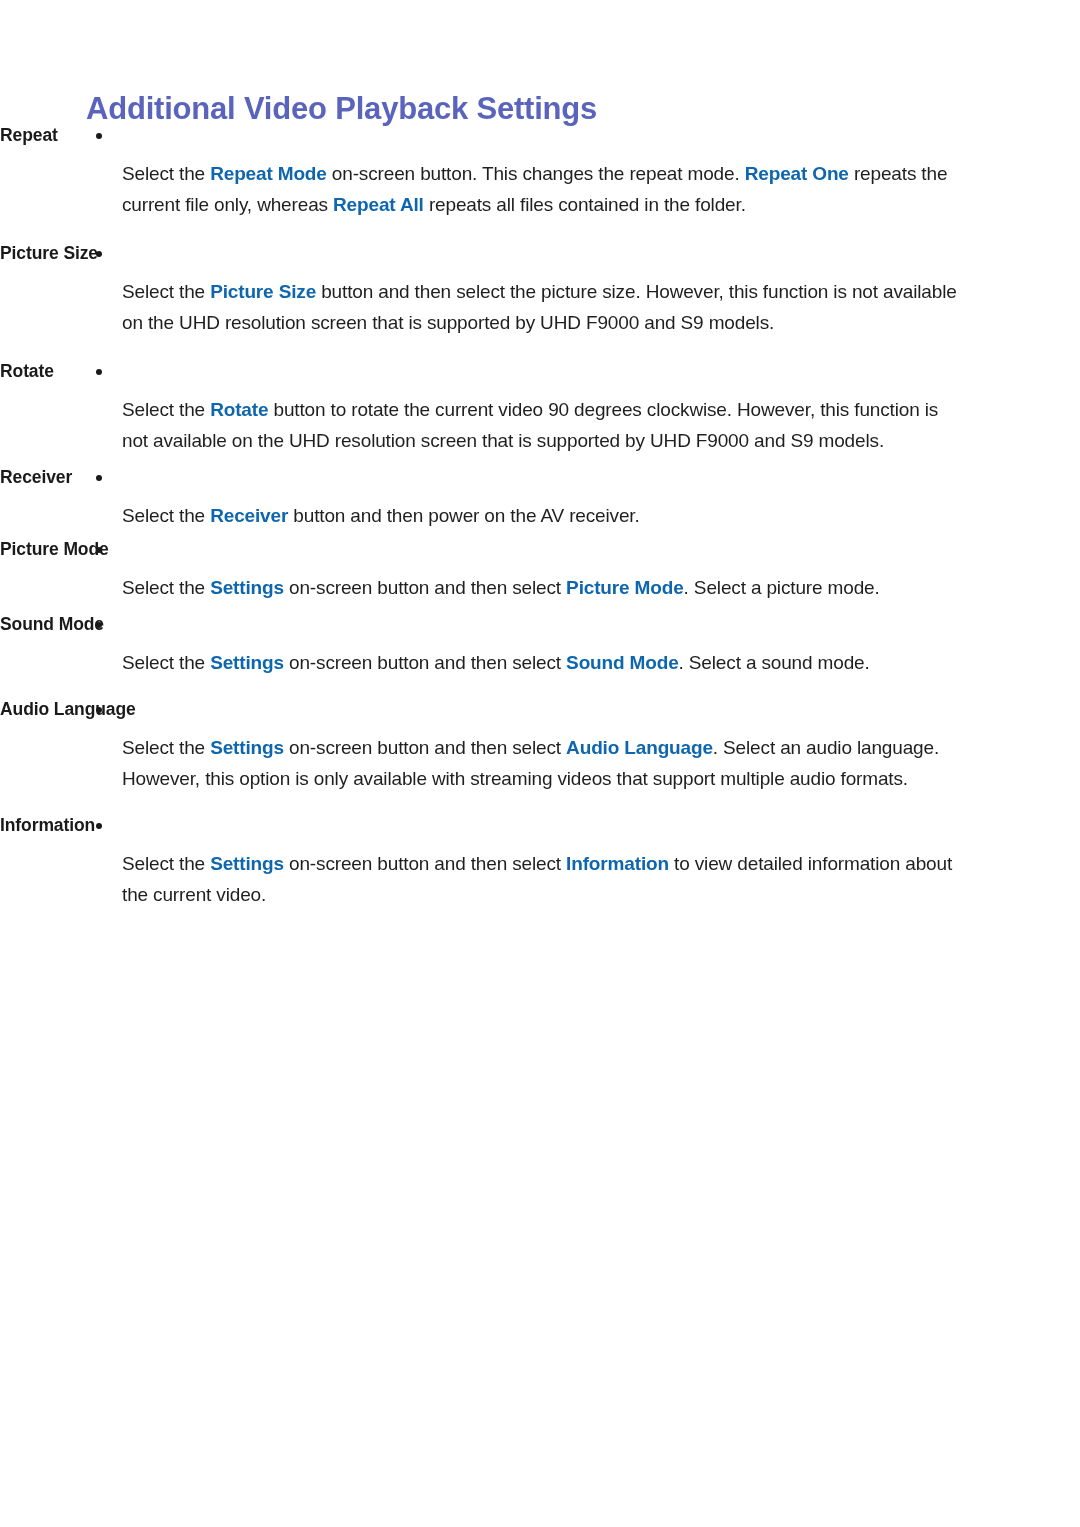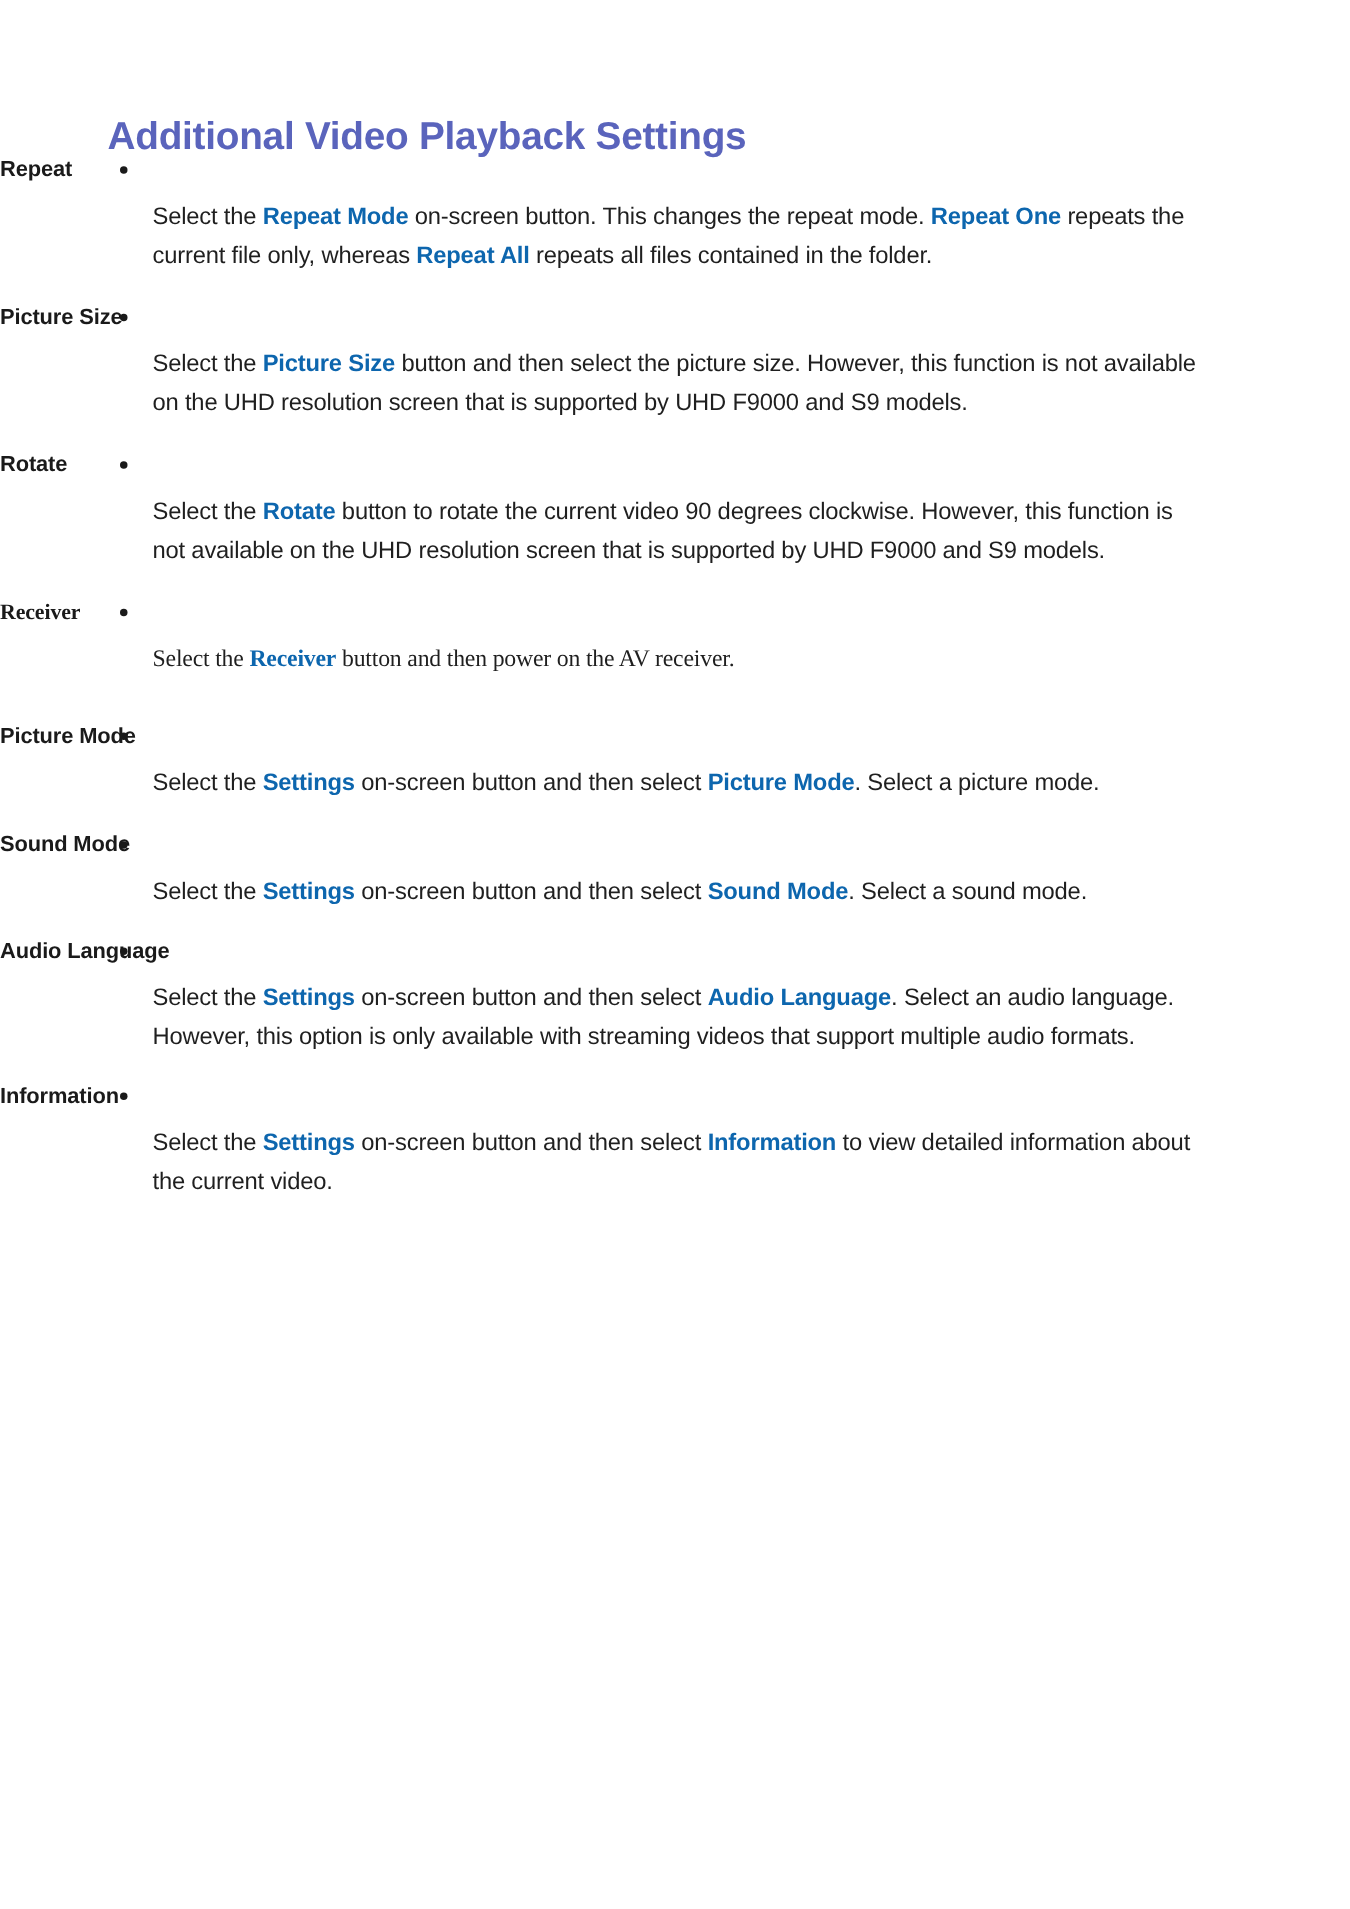--- a/index.html
+++ b/index.html
@@ -79,23 +79,23 @@
   }
 
   .hl {
     color: #0d66ae;
     font-weight: bold;
   }
 
   
   .section.s-repeat        { margin-bottom: 20px; }
   .section.s-picture-size  { margin-bottom: 20px; }
-  .section.s-rotate        { margin-bottom: 20px; }
-  .section.s-receiver      { margin-bottom: 32px; font-family: Liberation Serif, serif; }
-  .section.s-picture-mode  { margin-bottom: 20px; }
+  .section.s-rotate        { margin-bottom: 8px; }
+  .section.s-receiver      { margin-bottom: 5px; }
+  .section.s-picture-mode  { margin-bottom: 8px; }
   .section.s-sound-mode    { margin-bottom: 18px; }
   .section.s-information   { margin-bottom: 16px; }
 </style>
 </head>
 <body>
 
 <div class="page">
 
   <h1 class="page-title">Additional Video Playback Settings</h1>
 

